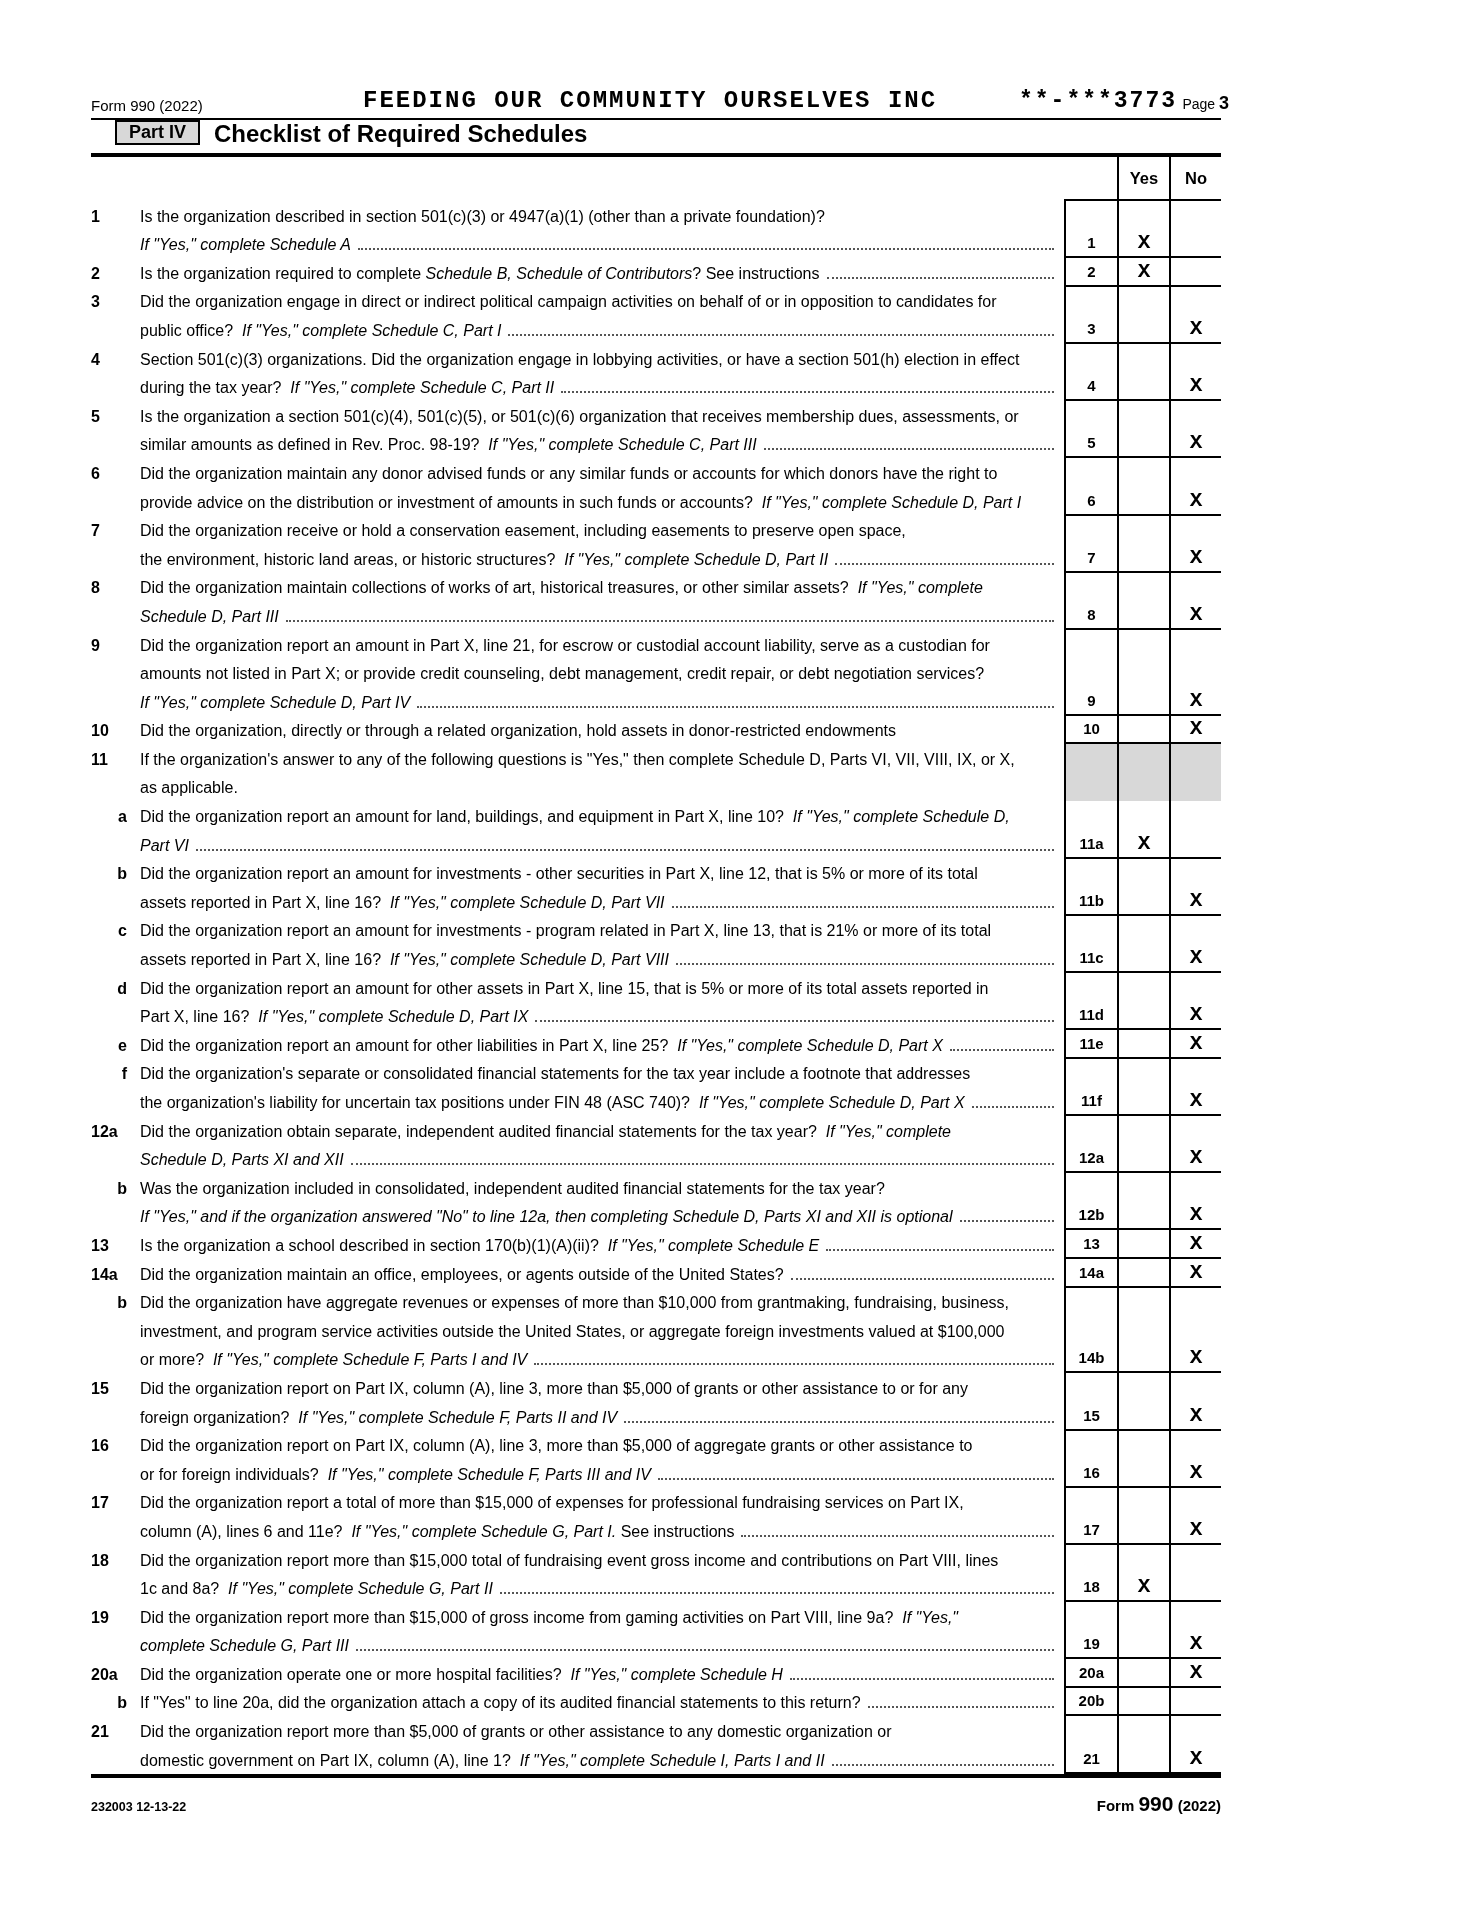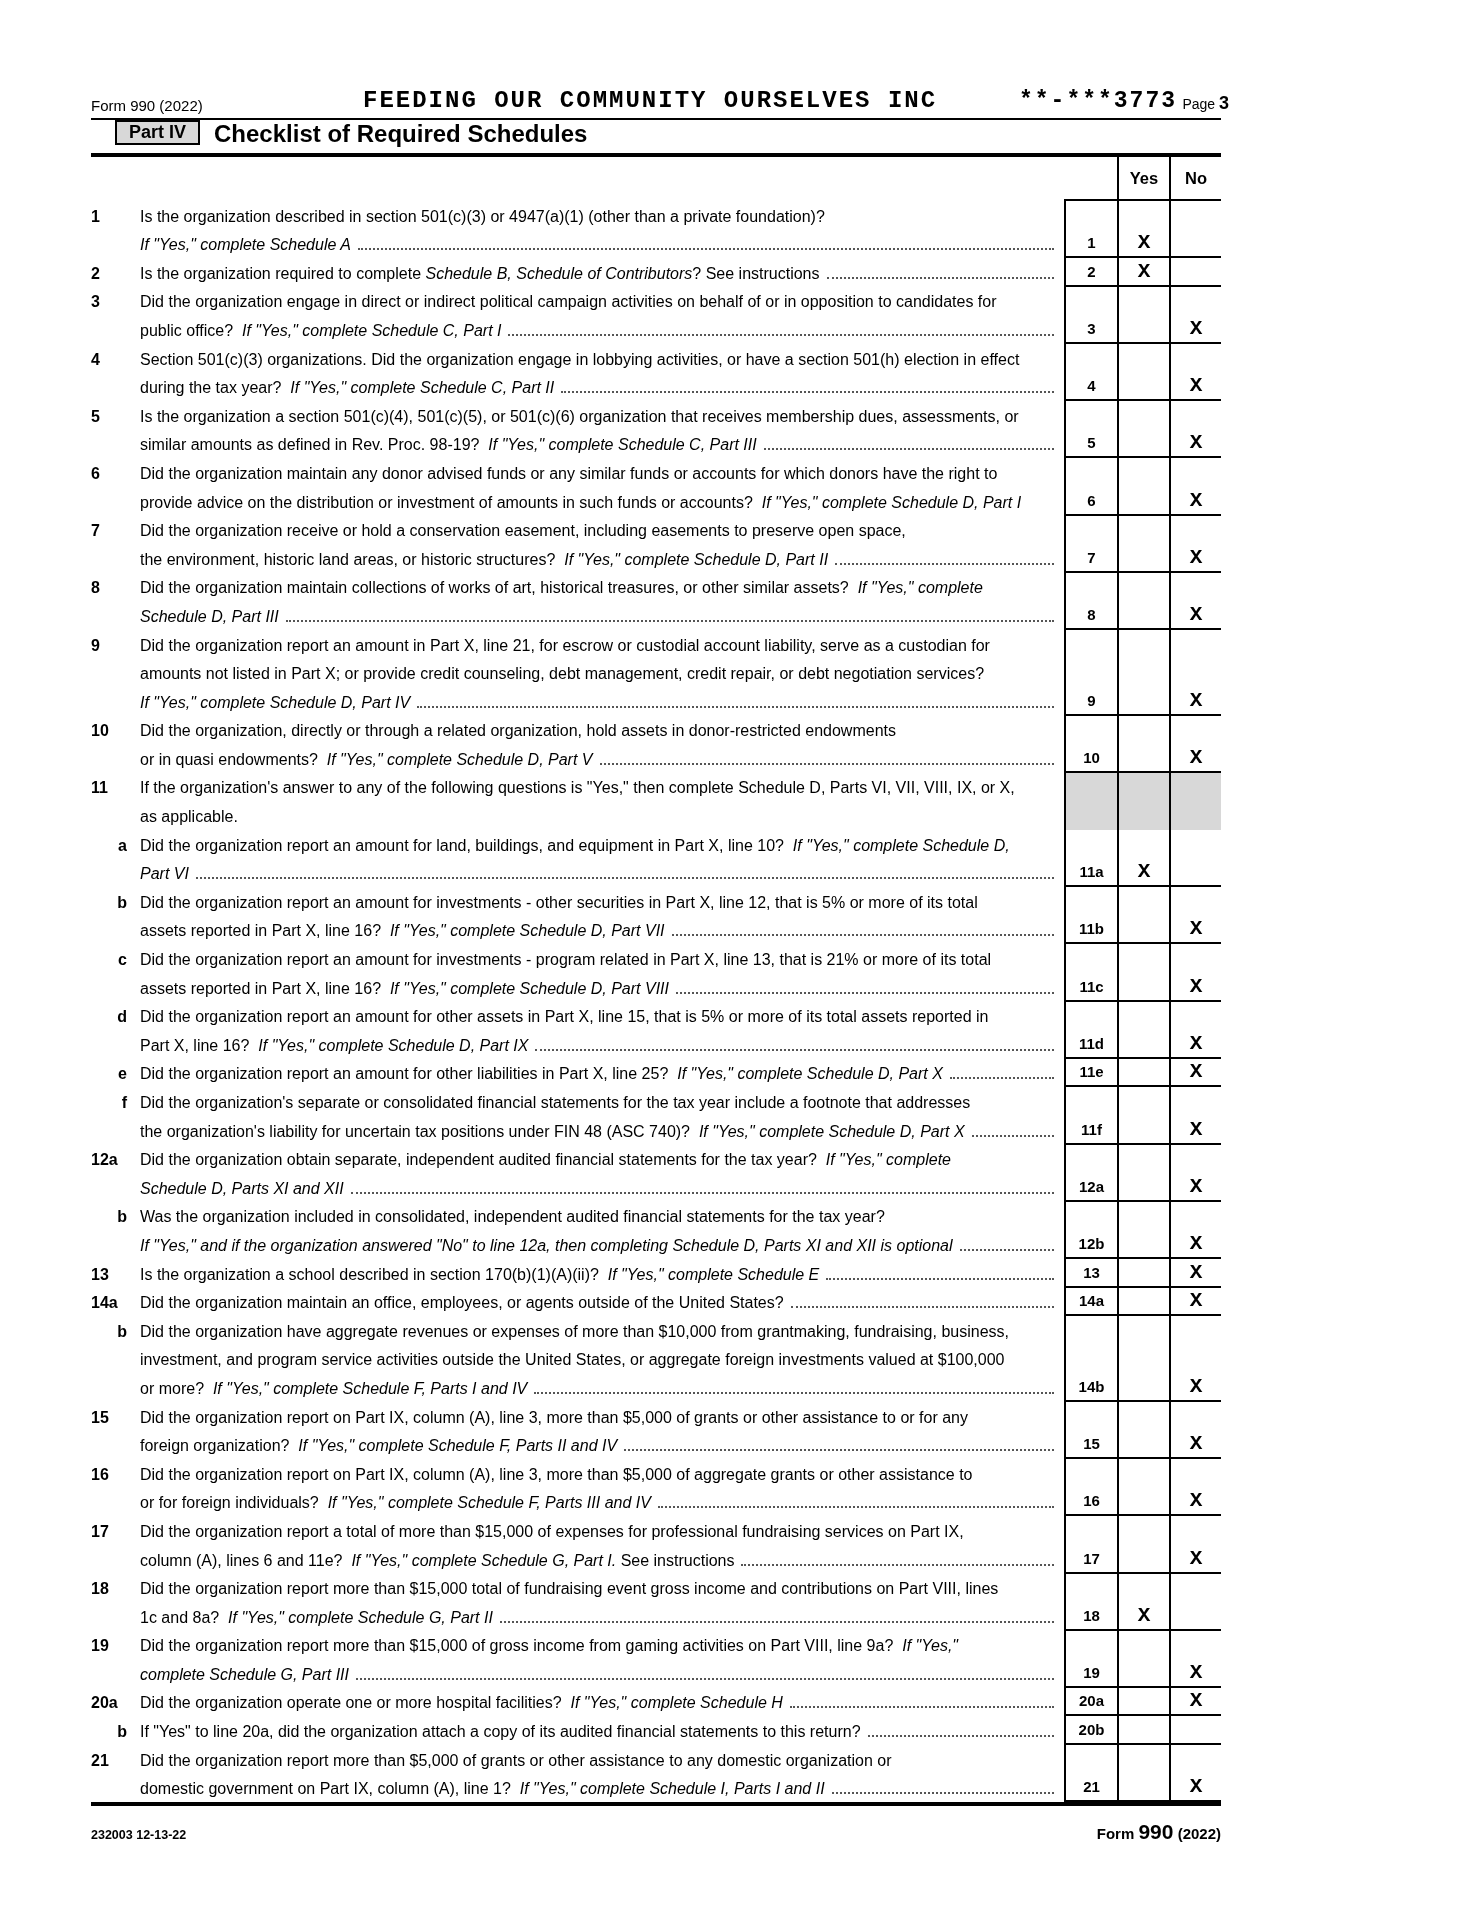--- a/index.html
+++ b/index.html
@@ -329,26 +329,20 @@
             <span class="x">X</span>
           </div>
         </div>
       </div>
       <div class="row">
         <div class="qt">
           <div class="line">
             <span class="gut">10</span>
             <span class="seg-n">Did the organization, directly or through a related organization, hold assets in donor-restricted endowments</span>
           </div>
-          <div class="line">
-            <span class="gut"></span>
-            <span class="seg-n">or in quasi endowments?  </span>
-            <span class="seg-i">If "Yes," complete Schedule D, Part V</span>
-            <span class="lead"></span>
-          </div>
         </div>
         <div class="cells">
           <div class="cell c-num">
             <span class="cnum">10</span>
           </div>
           <div class="cell c-yes"></div>
           <div class="cell c-no">
             <span class="x">X</span>
           </div>
         </div>

